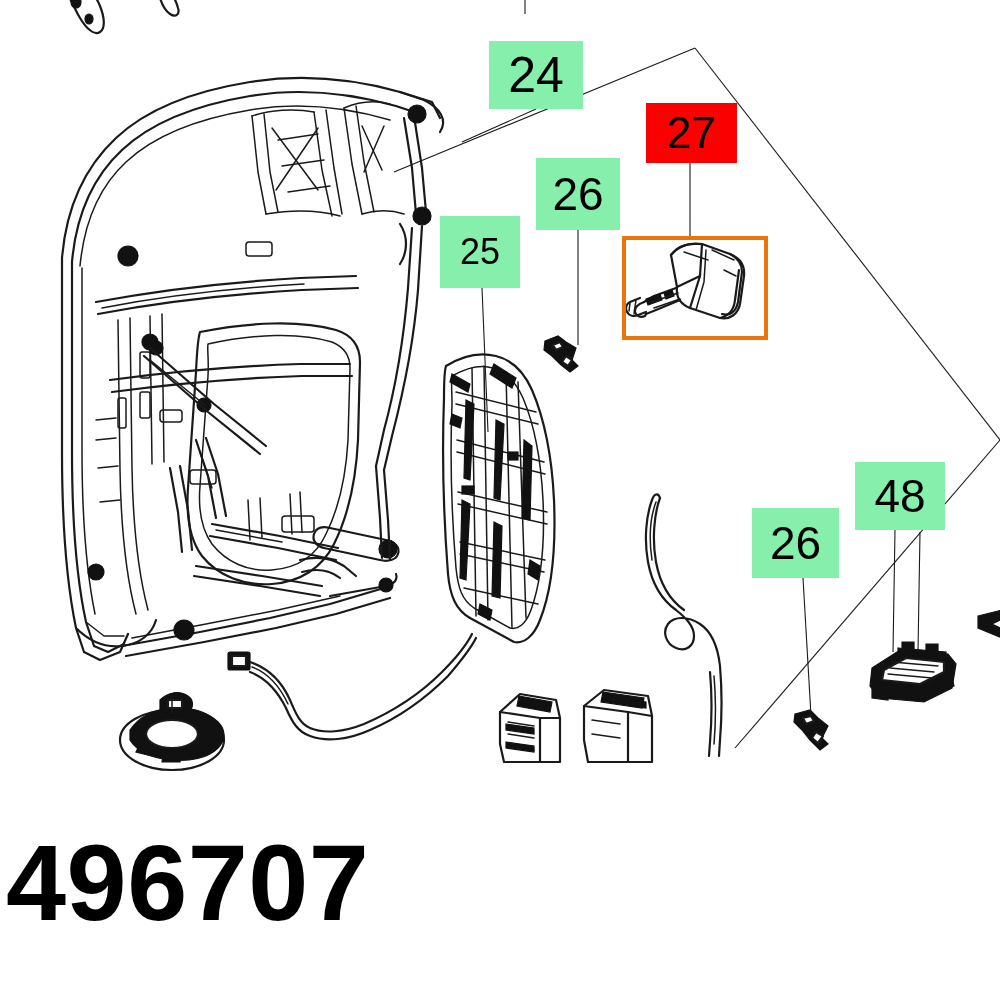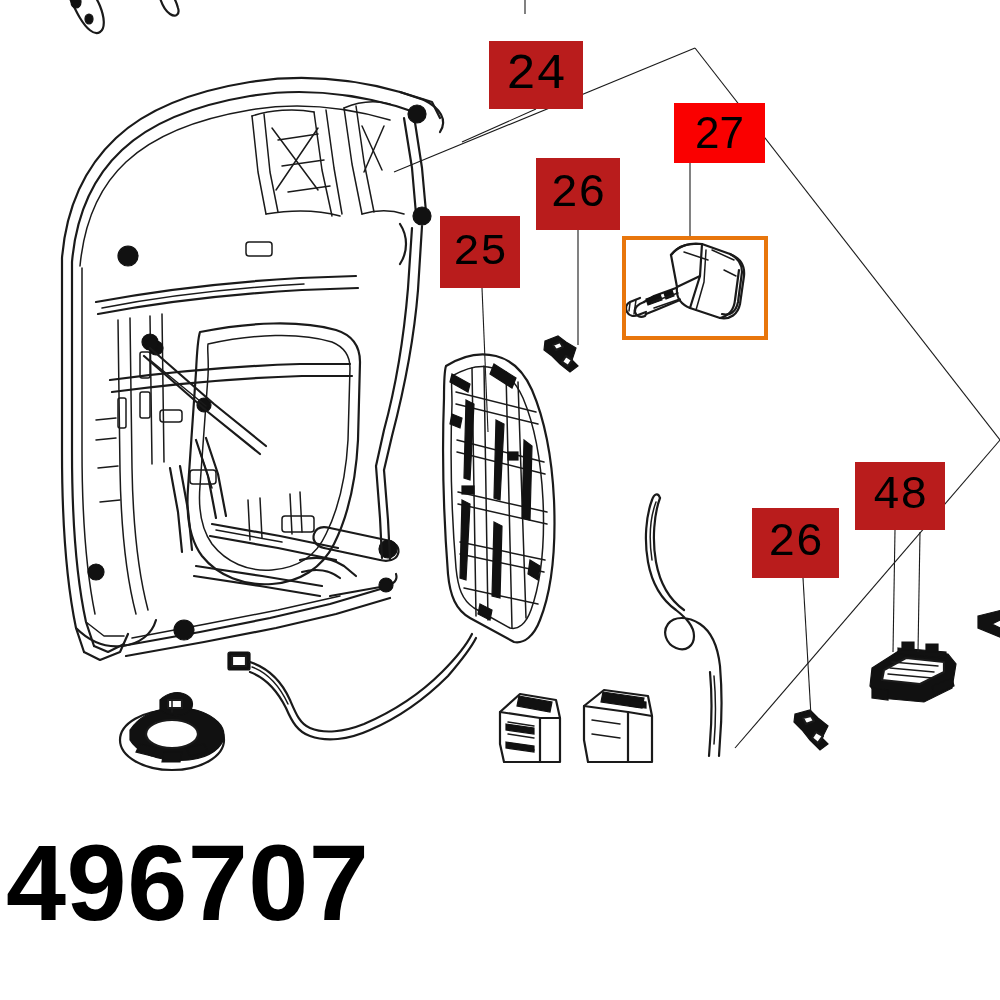--- a/index.html
+++ b/index.html
@@ -29,22 +29,22 @@
     display: flex;
     align-items: center;
     justify-content: center;
     font-family: "Liberation Sans", sans-serif;
     font-weight: 400;
     color: #000000;
     line-height: 1;
     box-sizing: border-box;
     user-select: none;
   }
-  .callout-green { background: #b91c1c; font-family: Liberation Mono, monospace; }
-  .callout-red   { background: #fa0000; margin-left: 28px; }
+  .callout-green { background: #86efac; }
+  .callout-red   { background: #fa0000; }
 
   #part-number {
     position: absolute;
     left: 6px;
     width: 1000px;
     text-align: left;
     font-family: "Liberation Sans", sans-serif;
     font-weight: 700;
     color: #000000;
     letter-spacing: 0.5px;
@@ -400,21 +400,21 @@
 
   <div class="callout callout-green" id="co-0" style="left: 489px; top: 41px; width: 94px; height: 68px; font-size: 50px;">
     <span>24</span>
   </div>
   <div class="callout callout-red" id="co-1" style="left: 646px; top: 103px; width: 91px; height: 60px; font-size: 44px;">
     <span>27</span>
   </div>
   <div class="callout callout-green" id="co-2" style="left: 536px; top: 158px; width: 84px; height: 72px; font-size: 46px;">
     <span>26</span>
   </div>
-  <div class="callout callout-green" id="co-3" style="left: 440px; top: 216px; width: 80px; height: 72px; font-size: 45px;">
+  <div class="callout callout-green" id="co-3" style="left: 440px; top: 216px; width: 80px; height: 72px; font-size: 36px;">
     <span>25</span>
   </div>
   <div class="callout callout-green" id="co-4" style="left: 752px; top: 508px; width: 87px; height: 70px; font-size: 46px;">
     <span>26</span>
   </div>
   <div class="callout callout-green" id="co-5" style="left: 855px; top: 462px; width: 90px; height: 68px; font-size: 46px;">
     <span>48</span>
   </div>
 
   <div id="part-number" style="top: 820px; font-size: 108px; color: rgb(0, 0, 0);">496707</div>

